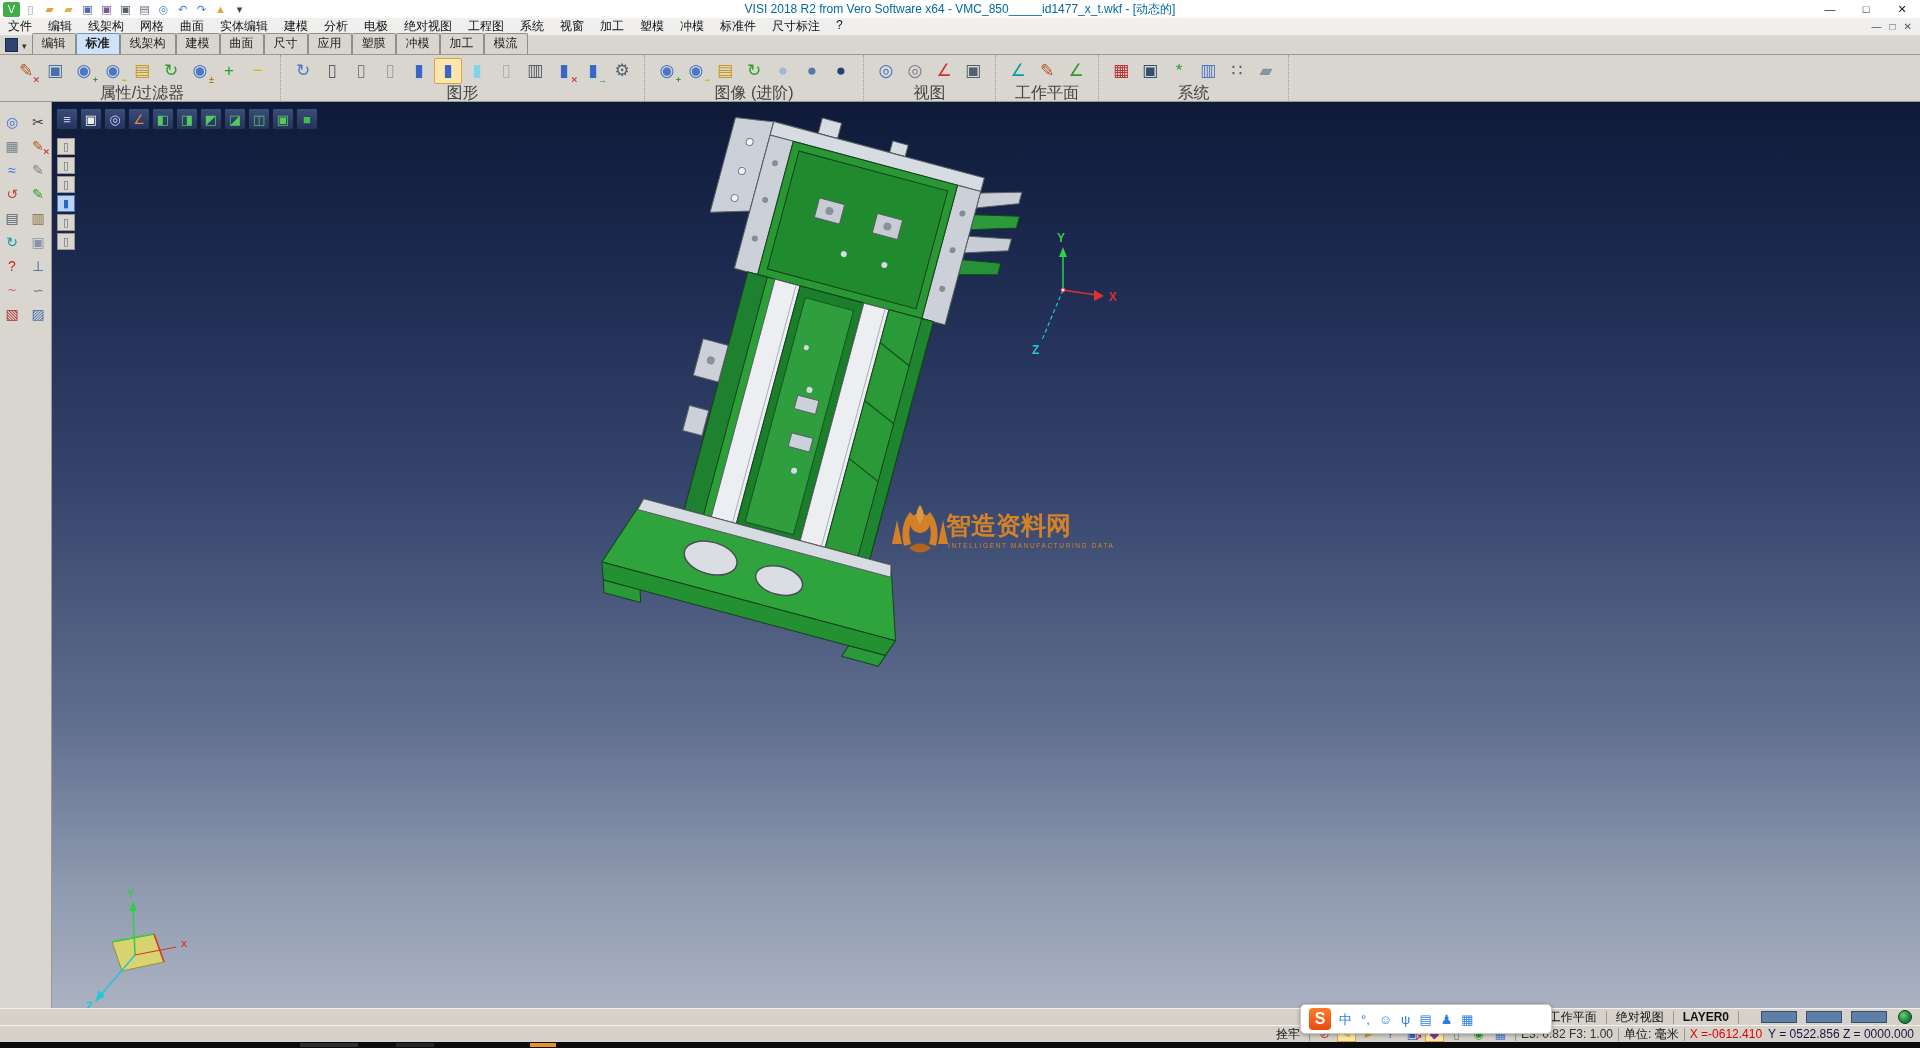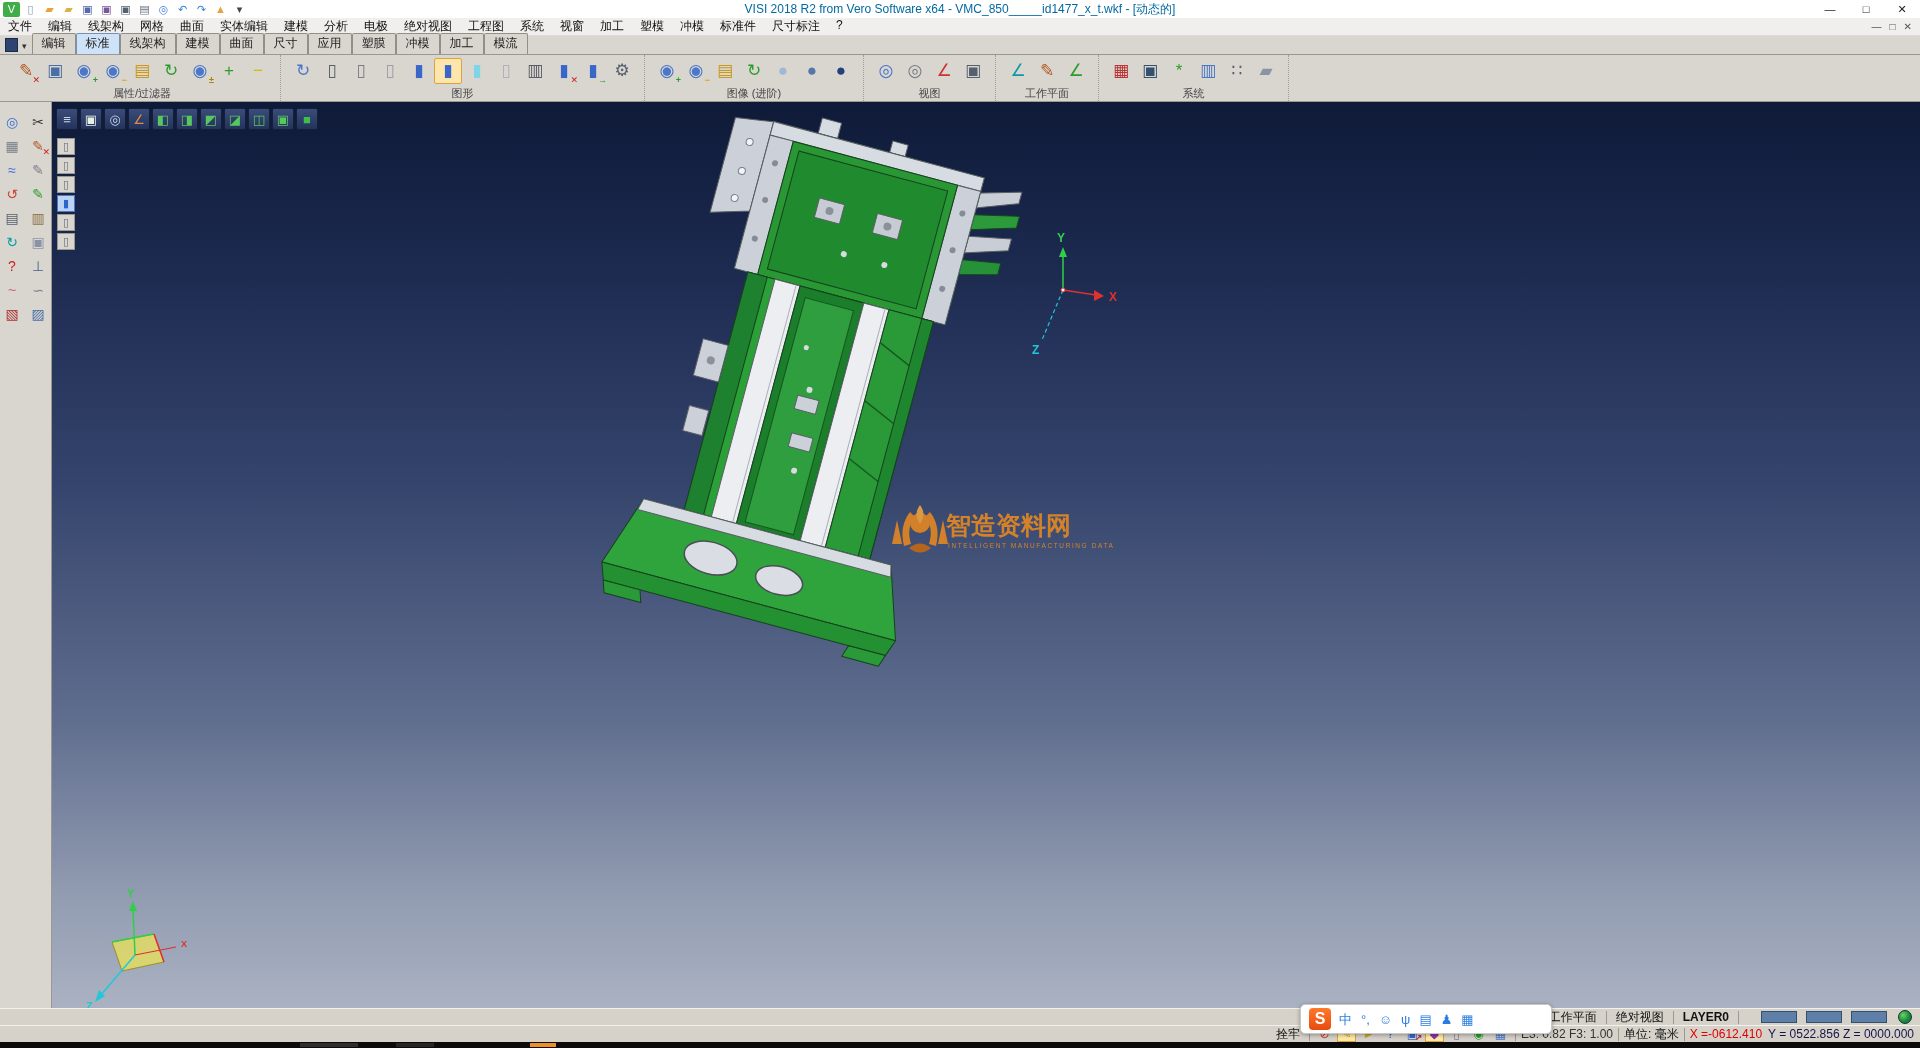--- a/index.html
+++ b/index.html
@@ -19,31 +19,31 @@
   .menus{display:flex}
   .menu-item{padding:0 8px;font-size:12px;white-space:nowrap}
   .mdi{margin-left:auto;display:flex;gap:8px;padding-right:8px;color:#555;font-size:10px}
 
   
   .tabrow{height:19px;background:#d9d6d0;display:flex;align-items:flex-end;padding-left:3px;border-bottom:1px solid #9a9890;flex:0 0 19px}
   .tab-lead{width:13px;height:14px;background:#2e4370;border:1px solid #1c2a4a;margin:0 2px 2px 2px}
   .tab-caret{font-size:9px;color:#333;margin:0 5px 3px 2px}
   .tabs{display:flex}
   .tab{padding:1px 9px 2px;border:1px solid #918f88;border-bottom:none;background:#d9d6d0;font-size:12px;color:#222;border-radius:2px 2px 0 0;white-space:nowrap}
-  .tab.active{background:#cfe3f8;border-color:#7a8fae;font-weight:normal}
+  .tab.active{background:#cfe3f8;border-color:#7a8fae;font-weight:bold}
 
   
   .ribbon{height:47px;background:#d9d6d0;display:flex;align-items:stretch;border-bottom:1px solid #9a9890;padding-left:4px;flex:0 0 47px}
   .rgroup{display:flex;flex-direction:column;border-right:1px dotted #9f9d96;padding:0 8px}
   .ricons{display:flex;align-items:center;height:31px;gap:1px}
   .ric{width:28px;height:26px;display:flex;align-items:center;justify-content:center;position:relative;border:1px solid transparent}
   .ric .g{font-size:17px;line-height:1}
   .ric.sel{background:#fde6ae;border-color:#e0a33c;border-radius:2px}
   .ric .ov,.sic .ov,.stic .ov{position:absolute;right:-1px;bottom:-2px;font-size:9px;font-weight:bold;line-height:1}
-  .rlabel{font-size:11px;color:#444;text-align:center;line-height:14px;white-space:nowrap}
+  .rlabel{font-size:16px;color:#444;text-align:center;line-height:14px;white-space:nowrap}
 
   
   .main{flex:1 1 auto;display:flex;min-height:0}
   .sidebar{width:52px;background:#d9d6d0;border-right:1px solid #9a9890;display:grid;grid-template-columns:24px 24px;align-content:start;gap:5px 2px;padding:10px 1px}
   .sic{width:22px;height:19px;display:flex;align-items:center;justify-content:center;font-size:14px;position:relative;line-height:1}
   .viewport{flex:1;position:relative;background:linear-gradient(180deg,#0f1a38 0%,#1c2a50 18%,#35446c 42%,#5f6d8e 68%,#939db2 88%,#aab2c2 100%)}
   .scene{position:absolute;inset:0;width:100%;height:100%}
   .vtb{position:absolute;left:4px;top:6px;display:flex;gap:2px}
   .vbtn{width:22px;height:22px;background:linear-gradient(180deg,#3a4c7a,#24335c);border:1px solid #141f3a;border-radius:2px;display:flex;align-items:center;justify-content:center;font-size:13px;line-height:1}
   .lstrip{position:absolute;left:5px;top:36px;display:flex;flex-direction:column;gap:2px}

